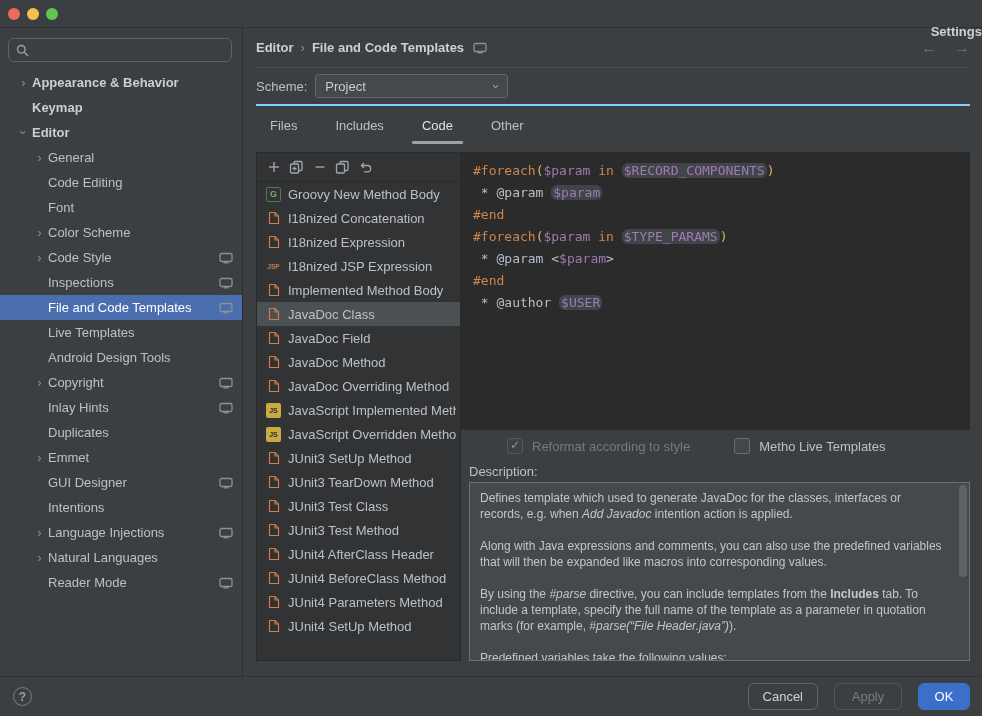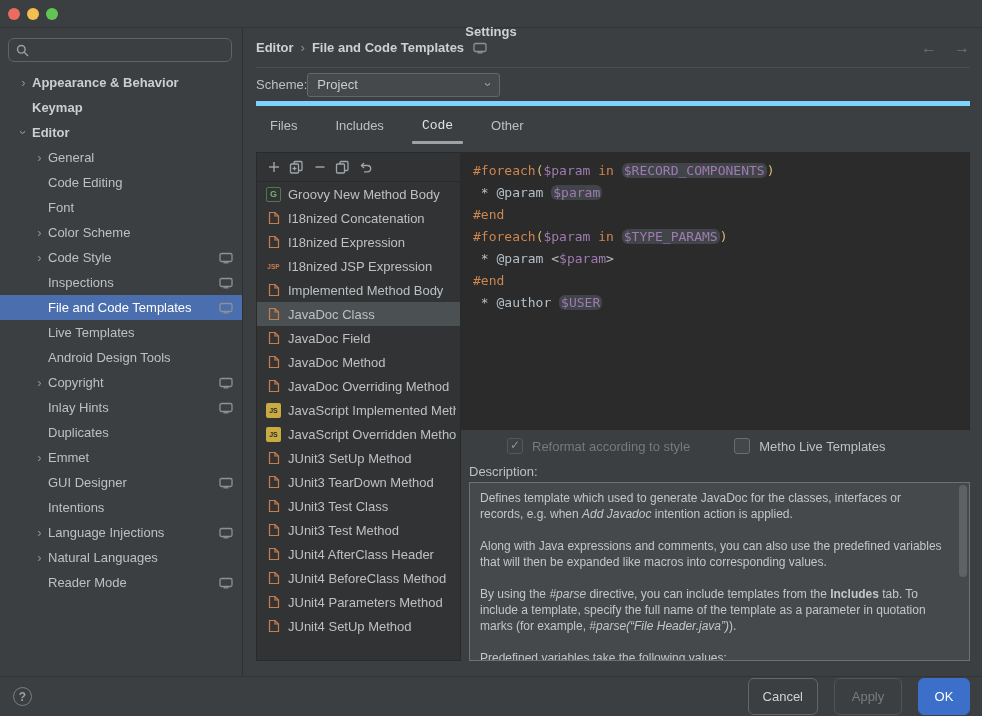--- a/index.html
+++ b/index.html
@@ -10,21 +10,21 @@
   }
   .window { width:982px; height:716px; display:flex; flex-direction:column;
             background:#3c3f41; border-radius:10px; overflow:hidden; }
 
   
   .titlebar { flex:0 0 28px; position:relative; display:flex; align-items:center;
               background:#3c3f41; border-bottom:1px solid #313436; }
   .traffic { display:flex; gap:7px; padding-left:8px; z-index:2; }
   .light { width:12px; height:12px; border-radius:50%; }
   .light.red{background:#ec6a5e;} .light.yellow{background:#f5bf4f;} .light.green{background:#61c554;}
-  .win-title { position:absolute; left:0; right:0; text-align:center;
+  .win-title { position:absolute; left:0; right:0; text-align:right;
                font-weight:bold; color:#ced0d6;margin-top:35px; }
 
   
   .main { flex:1; display:flex; min-height:0; }
 
   
   .sidebar { flex:0 0 243px; width:243px; border-right:1px solid #2d2f31;
              display:flex; flex-direction:column; padding-top:10px; }
   .search-box { margin:0 10px 8px 8px; height:24px; flex:0 0 24px;
                 border:1px solid #606365; border-radius:6px;
@@ -46,29 +46,29 @@
 
   
   .content { flex:1; min-width:0; display:flex; flex-direction:column; padding:0 12px 0 13px; }
   .breadcrumb-row { flex:0 0 40px; display:flex; align-items:center; gap:7px;
                     border-bottom:1px solid #4a4d4f; }
   .crumb { font-weight:bold; color:#ced0d4; }
   .crumb-sep { color:#8e9193; }
   .screen-icon-slot { display:flex; align-items:center; margin-left:2px; }
   .nav-arrows { margin-left:auto; display:flex; gap:17px; color:#6f7376; font-size:16px; }
 
-  .scheme-row { flex:0 0 38px; display:flex; align-items:center; gap:0;
-                border-bottom:5px solid #7dd3fc; }
+  .scheme-row { flex:0 0 38px; display:flex; align-items:center; gap:8px;
+                border-bottom:2px solid #7dd3fc; }
   .dropdown { width:193px; height:24px; background:#45494b; border:1px solid #63666a;
               border-radius:3px; display:flex; align-items:center; padding:0 9px; color:#c9ccd0; }
   .dd-chev { margin-left:auto; transform:rotate(90deg); color:#9fa2a5; font-size:13px; }
 
   .tabs-row { flex:0 0 38px; display:flex; align-items:flex-end; gap:34px; padding:0 12px; }
   .tab { position:relative; padding:0 2px 11px; color:#bdc0c3; }
-  .tab.active { color:#dfe1e4;font-family:Liberation Mono, monospace; }
+  .tab.active { color:#dfe1e4; }
   .tab.active::after { content:""; position:absolute; left:-8px; right:-8px; bottom:0;
                        height:3px; background:#9fa2a5; border-radius:1px; }
 
   
   .panels { flex:1; min-height:0; display:flex; margin:8px 0 15px; }
   .list-panel { flex:0 0 205px; width:205px; background:#313335;
                 border:1px solid #282a2c; display:flex; flex-direction:column; overflow:hidden; }
   .list-toolbar { flex:0 0 29px; border-bottom:1px solid #282a2c;
                   display:flex; align-items:center; padding:0 5px; }
   .tool-icon { width:23px; height:22px; display:flex; align-items:center; justify-content:center; }
@@ -116,21 +116,21 @@
   .desc-scrollbar { position:absolute; top:2px; right:2px; width:8px; height:92px;
                     background:#5f6264; border-radius:4px; }
 
   
   .footer { flex:0 0 40px; border-top:1px solid #313436; display:flex; align-items:center;
             padding:0 12px 0 13px; }
   .help-btn { width:19px; height:19px; border-radius:50%; border:1.5px solid #7b7e81;
               color:#9da0a3; display:flex; align-items:center; justify-content:center;
               font-size:12px; font-weight:bold; }
   .footer-buttons { margin-left:auto; display:flex; gap:16px; }
-  .btn { height:37px; min-width:68px; padding:4px 14px; border-radius:6px;
+  .btn { height:27px; min-width:68px; padding:4px 14px; border-radius:6px;
          border:1px solid #646769; background:#3c3f41; color:#cfd2d6;
          font:inherit; }
   .btn.disabled { color:#797c7f; border-color:#525558; }
   .btn.primary { min-width:52px; background:#3c6fc9; border-color:#3c6fc9; color:#ffffff; }
 
   svg { display:block; }
 </style>
 </head>
 <body>
 

